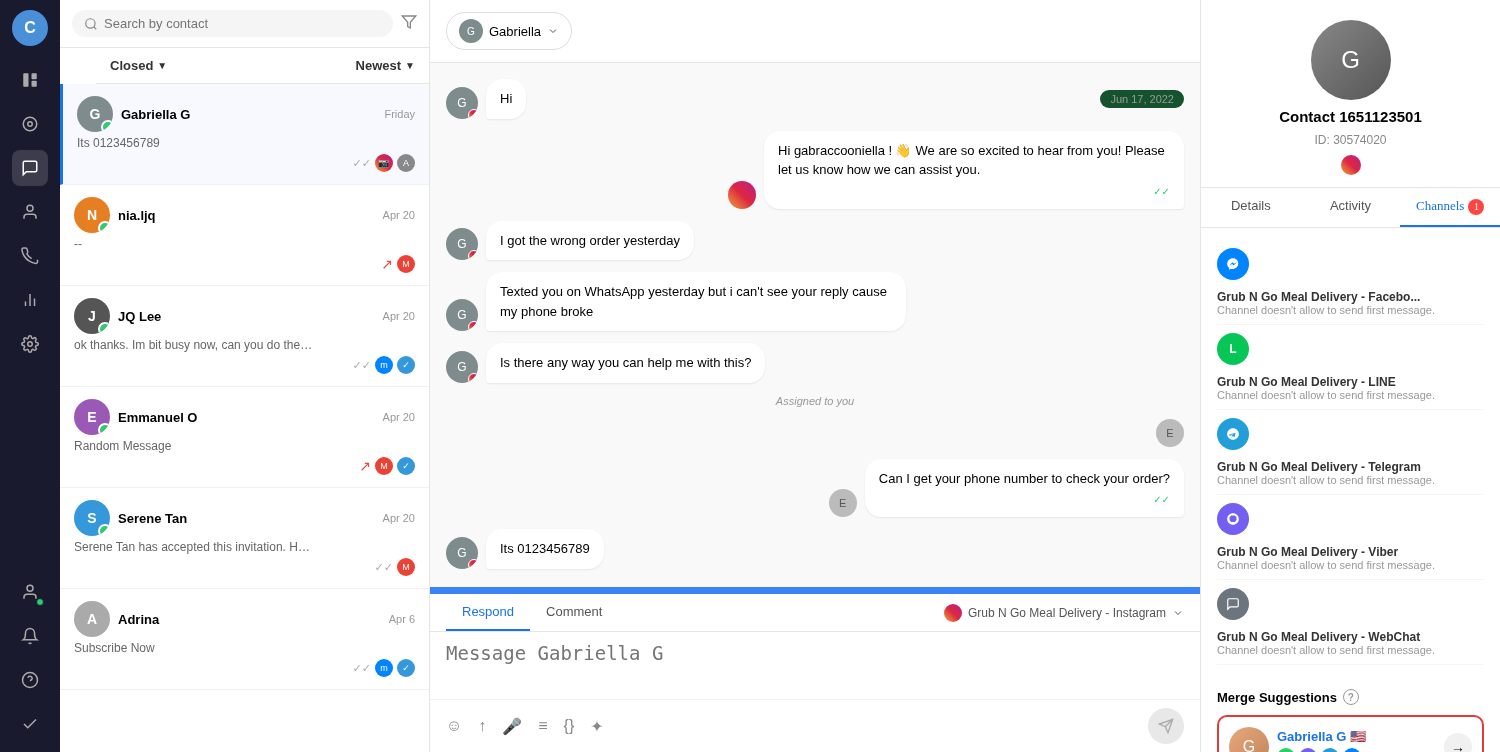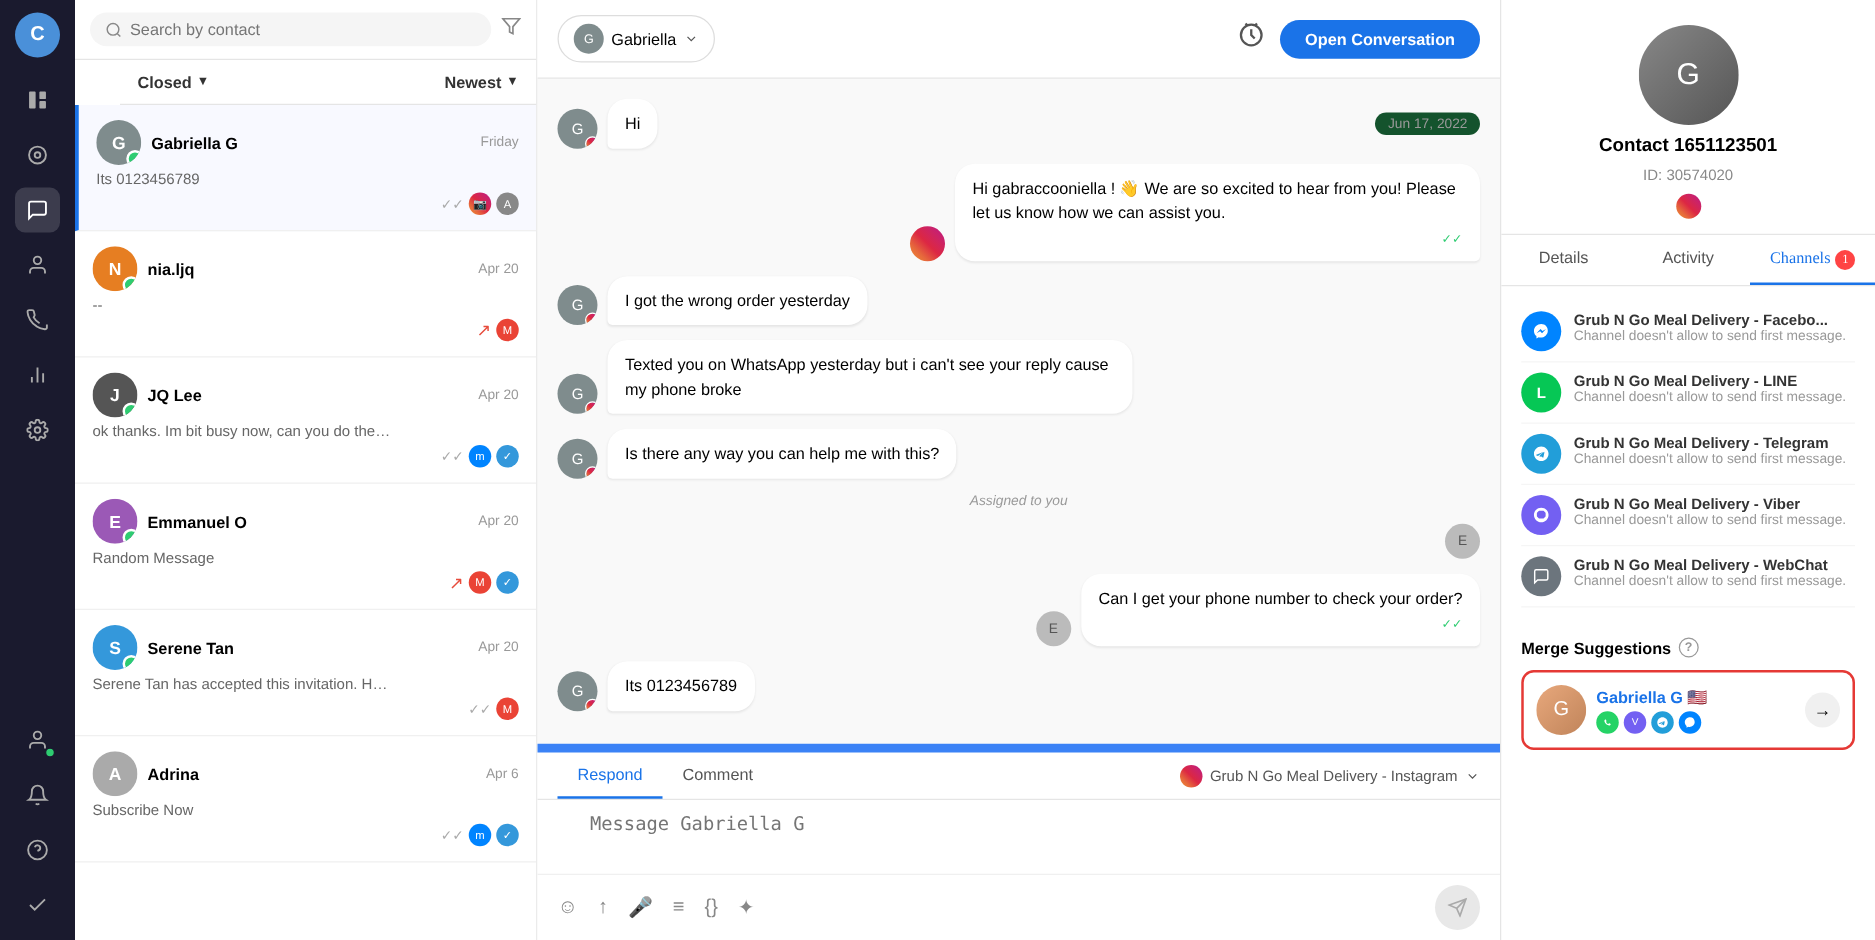--- a/index.html
+++ b/index.html
@@ -85,39 +85,39 @@
     .msg-agent-icon { width: 20px; height: 20px; border-radius: 50%; background: #4a90d9; flex-shrink: 0; overflow: hidden; }
     .system-msg { text-align: center; color: #999; font-size: 11px; font-style: italic; }
     .chat-footer {
       background: white; border-top: 7px solid #3b82f6; padding: 0;
     }
     .footer-tabs { display: flex; gap: 0; padding: 0 16px; border-bottom: 1px solid #e5e5e5; }
     .footer-tab { padding: 10px 16px; font-size: 13px; font-weight: 500; color: #555; cursor: pointer; border-bottom: 2px solid transparent; }
     .footer-tab.active { color: #1a73e8; border-bottom-color: #1a73e8; }
     .footer-channel { display: flex; align-items: center; gap: 6px; margin-left: auto; font-size: 12px; color: #555; padding: 8px 0; cursor: pointer; }
     .footer-input-area { padding: 10px 16px; min-height: 50px; }
-    .footer-input { width: 100%; border: none; outline: none; font-size: 15px; color: #a21caf; background: transparent; resize: none; margin-left: 26px; }
+    .footer-input { width: 100%; border: none; outline: none; font-size: 19px; color: #a21caf; background: transparent; resize: none; }
     .footer-actions { display: flex; align-items: center; padding: 8px 16px; gap: 16px; border-top: 1px solid #f0f0f0; }
     .footer-action-icon { color: #888; cursor: pointer; font-size: 16px; }
     .send-btn { margin-left: auto; width: 36px; height: 36px; border-radius: 50%; background: #e8e8e8; display: flex; align-items: center; justify-content: center; cursor: pointer; }
 
     
     .right-panel {
       width: 300px; background: white; border-left: 1px solid #e5e5e5; display: flex; flex-direction: column; flex-shrink: 0; overflow-y: auto;
     }
     .contact-header { padding: 20px 16px 12px; display: flex; flex-direction: column; align-items: center; gap: 8px; border-bottom: 1px solid #e5e5e5; }
     .contact-photo { width: 80px; height: 80px; border-radius: 50%; overflow: hidden; background: #888; }
     .contact-name { font-size: 15px; font-weight: 700; }
     .contact-id { font-size: 12px; color: #888; }
     .panel-tabs { display: flex; border-bottom: 1px solid #e5e5e5; }
     .panel-tab { flex: 1; text-align: center; padding: 10px; font-size: 13px; font-weight: 500; color: #555; cursor: pointer; border-bottom: 2px solid transparent; }
     .panel-tab.active { color: #1a73e8; border-bottom-color: #1a73e8; font-family: Liberation Serif, serif; }
     .panel-tab .badge { display: inline-block; background: #ff4444; color: white; border-radius: 50%; width: 16px; height: 16px; font-size: 10px; text-align: center; line-height: 16px; margin-left: 4px; }
     .channels-section { padding: 12px 16px; }
-    .channel-row { display: flex; align-items: flex-start; gap: 10px; padding: 8px 0; border-bottom: 1px solid #f5f5f5; }
+    .channel-row { display: flex; align-items: flex-start; gap: 10px; padding: 8px 0; border-bottom: 1px solid #f5f5f5; flex-direction: column; }
     .channel-icon-lg { width: 32px; height: 32px; border-radius: 50%; display: flex; align-items: center; justify-content: center; font-size: 14px; color: white; flex-shrink: 0; }
     .channel-info { flex: 1; }
     .channel-name { font-size: 12px; font-weight: 600; color: #333; }
     .channel-note { font-size: 11px; color: #999; }
     .merge-section { padding: 12px 16px; }
     .merge-title { font-size: 13px; font-weight: 600; margin-bottom: 10px; display: flex; align-items: center; gap: 6px; }
     .merge-help { width: 16px; height: 16px; border-radius: 50%; border: 1px solid #999; color: #999; font-size: 10px; display: flex; align-items: center; justify-content: center; cursor: pointer; }
     .merge-card { border: 2px solid #e53935; border-radius: 10px; padding: 10px; display: flex; align-items: center; gap: 8px; }
     .merge-avatar { width: 40px; height: 40px; border-radius: 50%; overflow: hidden; background: #888; flex-shrink: 0; }
     .merge-info { flex: 1; }
@@ -341,31 +341,20 @@
 <div class="main-chat">
   <div class="chat-header">
     <div class="chat-header-left">
       <div class="agent-selector">
         <div class="agent-avatar" style="background:#7f8c8d;display:flex;align-items:center;justify-content:center;color:white;font-size:10px;">G</div>
         <span>Gabriella</span>
         <svg width="12" height="12" viewBox="0 0 24 24" fill="none" stroke="#555" stroke-width="2">
             <polyline points="6 9 12 15 18 9"></polyline>
           </svg>
       </div>
-    </div>
-    <div class="chat-header-right">
-      <div class="timer-icon">
-        <svg width="22" height="22" viewBox="0 0 24 24" fill="none" stroke="currentColor" stroke-width="2">
-            <circle cx="12" cy="12" r="9"></circle>
-            <polyline points="12 7 12 12 15 15"></polyline>
-            <line x1="7" y1="2" x2="9" y2="4"></line>
-            <line x1="17" y1="2" x2="15" y2="4"></line>
-          </svg>
-      </div>
-      <button class="open-btn">Open Conversation</button>
     </div>
   </div>
 
   <div class="messages-area">
 
     <div class="msg-row">
       <div class="msg-avatar" style="background:#7f8c8d;">
         <div style="width:100%;height:100%;display:flex;align-items:center;justify-content:center;color:white;font-size:12px;">G</div>
         <div class="msg-avatar-badge bg-instagram"></div>
       </div>

